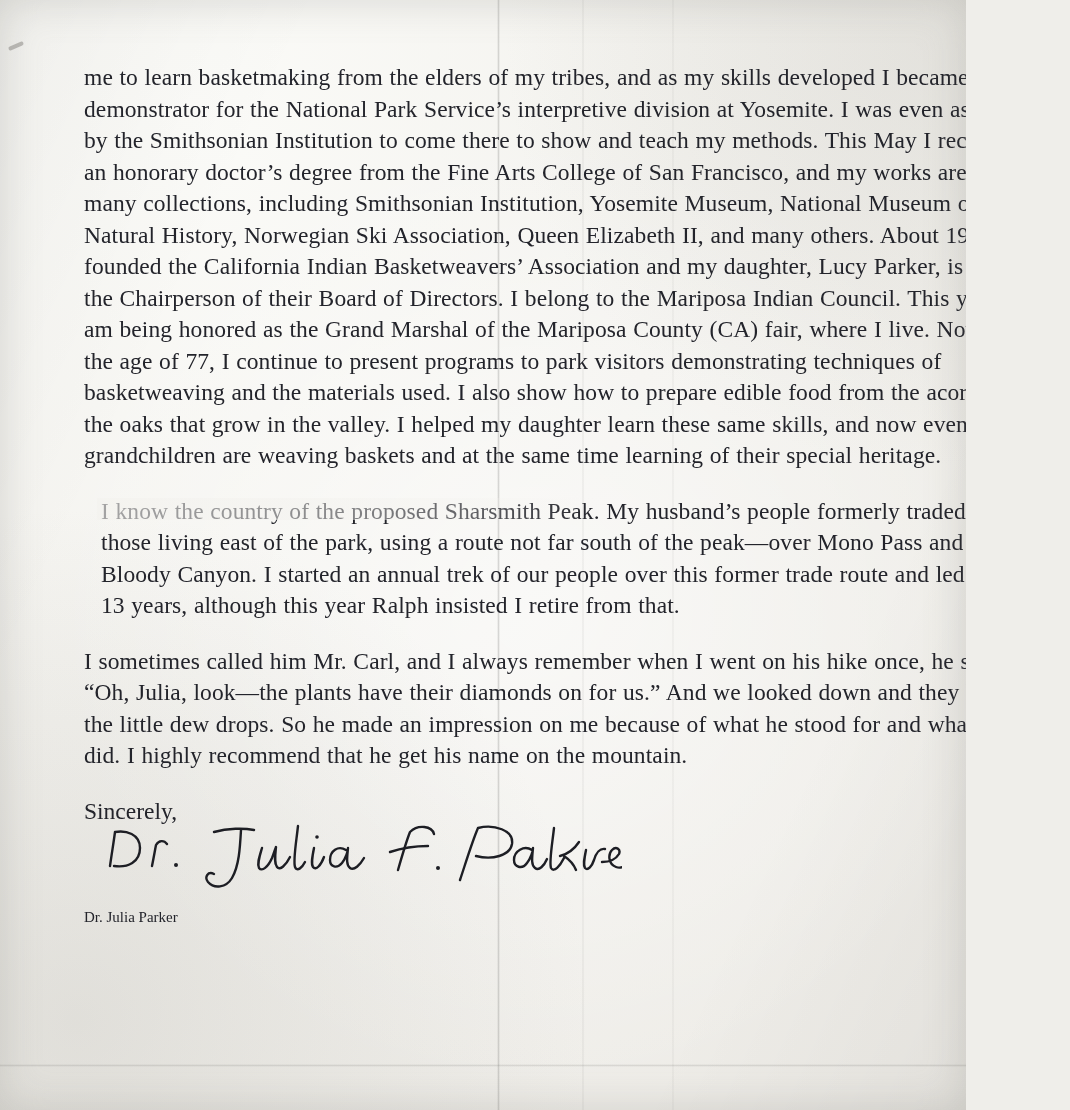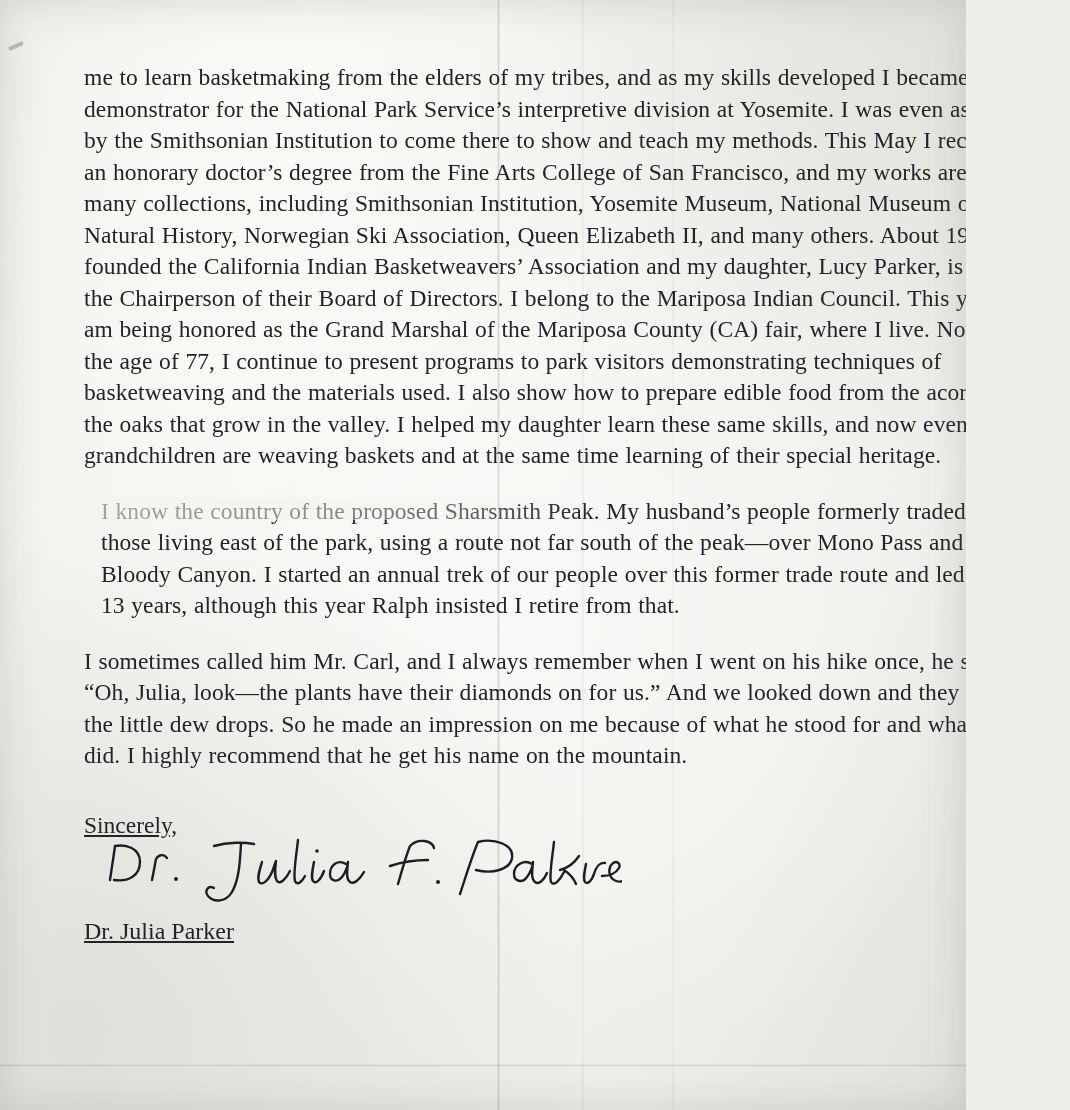--- a/index.html
+++ b/index.html
@@ -91,38 +91,37 @@
     height: 22px;
     background: linear-gradient(to right,
         rgba(243,242,238,.62) 0%,
         rgba(243,242,238,.50) 45%,
         rgba(243,242,238,.30) 75%,
         rgba(243,242,238,0) 100%);
     pointer-events: none;
   }
 
   .closing-block {
-    margin-top: 38px;
-    text-decoration: underline;
+    margin-top: 24px;
   }
   .closing {
     font-size: 23.5px;
     line-height: 30px;
     margin: 0;
   }
   .signature {
     height: 78px;
     margin: -8px 0 0 18px;
     position: relative;
   }
   .signature svg {
     display: block;
   }
   .signer {
-    font-size: 24px;
+    font-size: 15px;
     line-height: 30px;
     margin: 6px 0 0 0;
   }
 
   
   .speck {
     position: absolute;
     left: 1020px;
     top: 344px;
     width: 9px;

